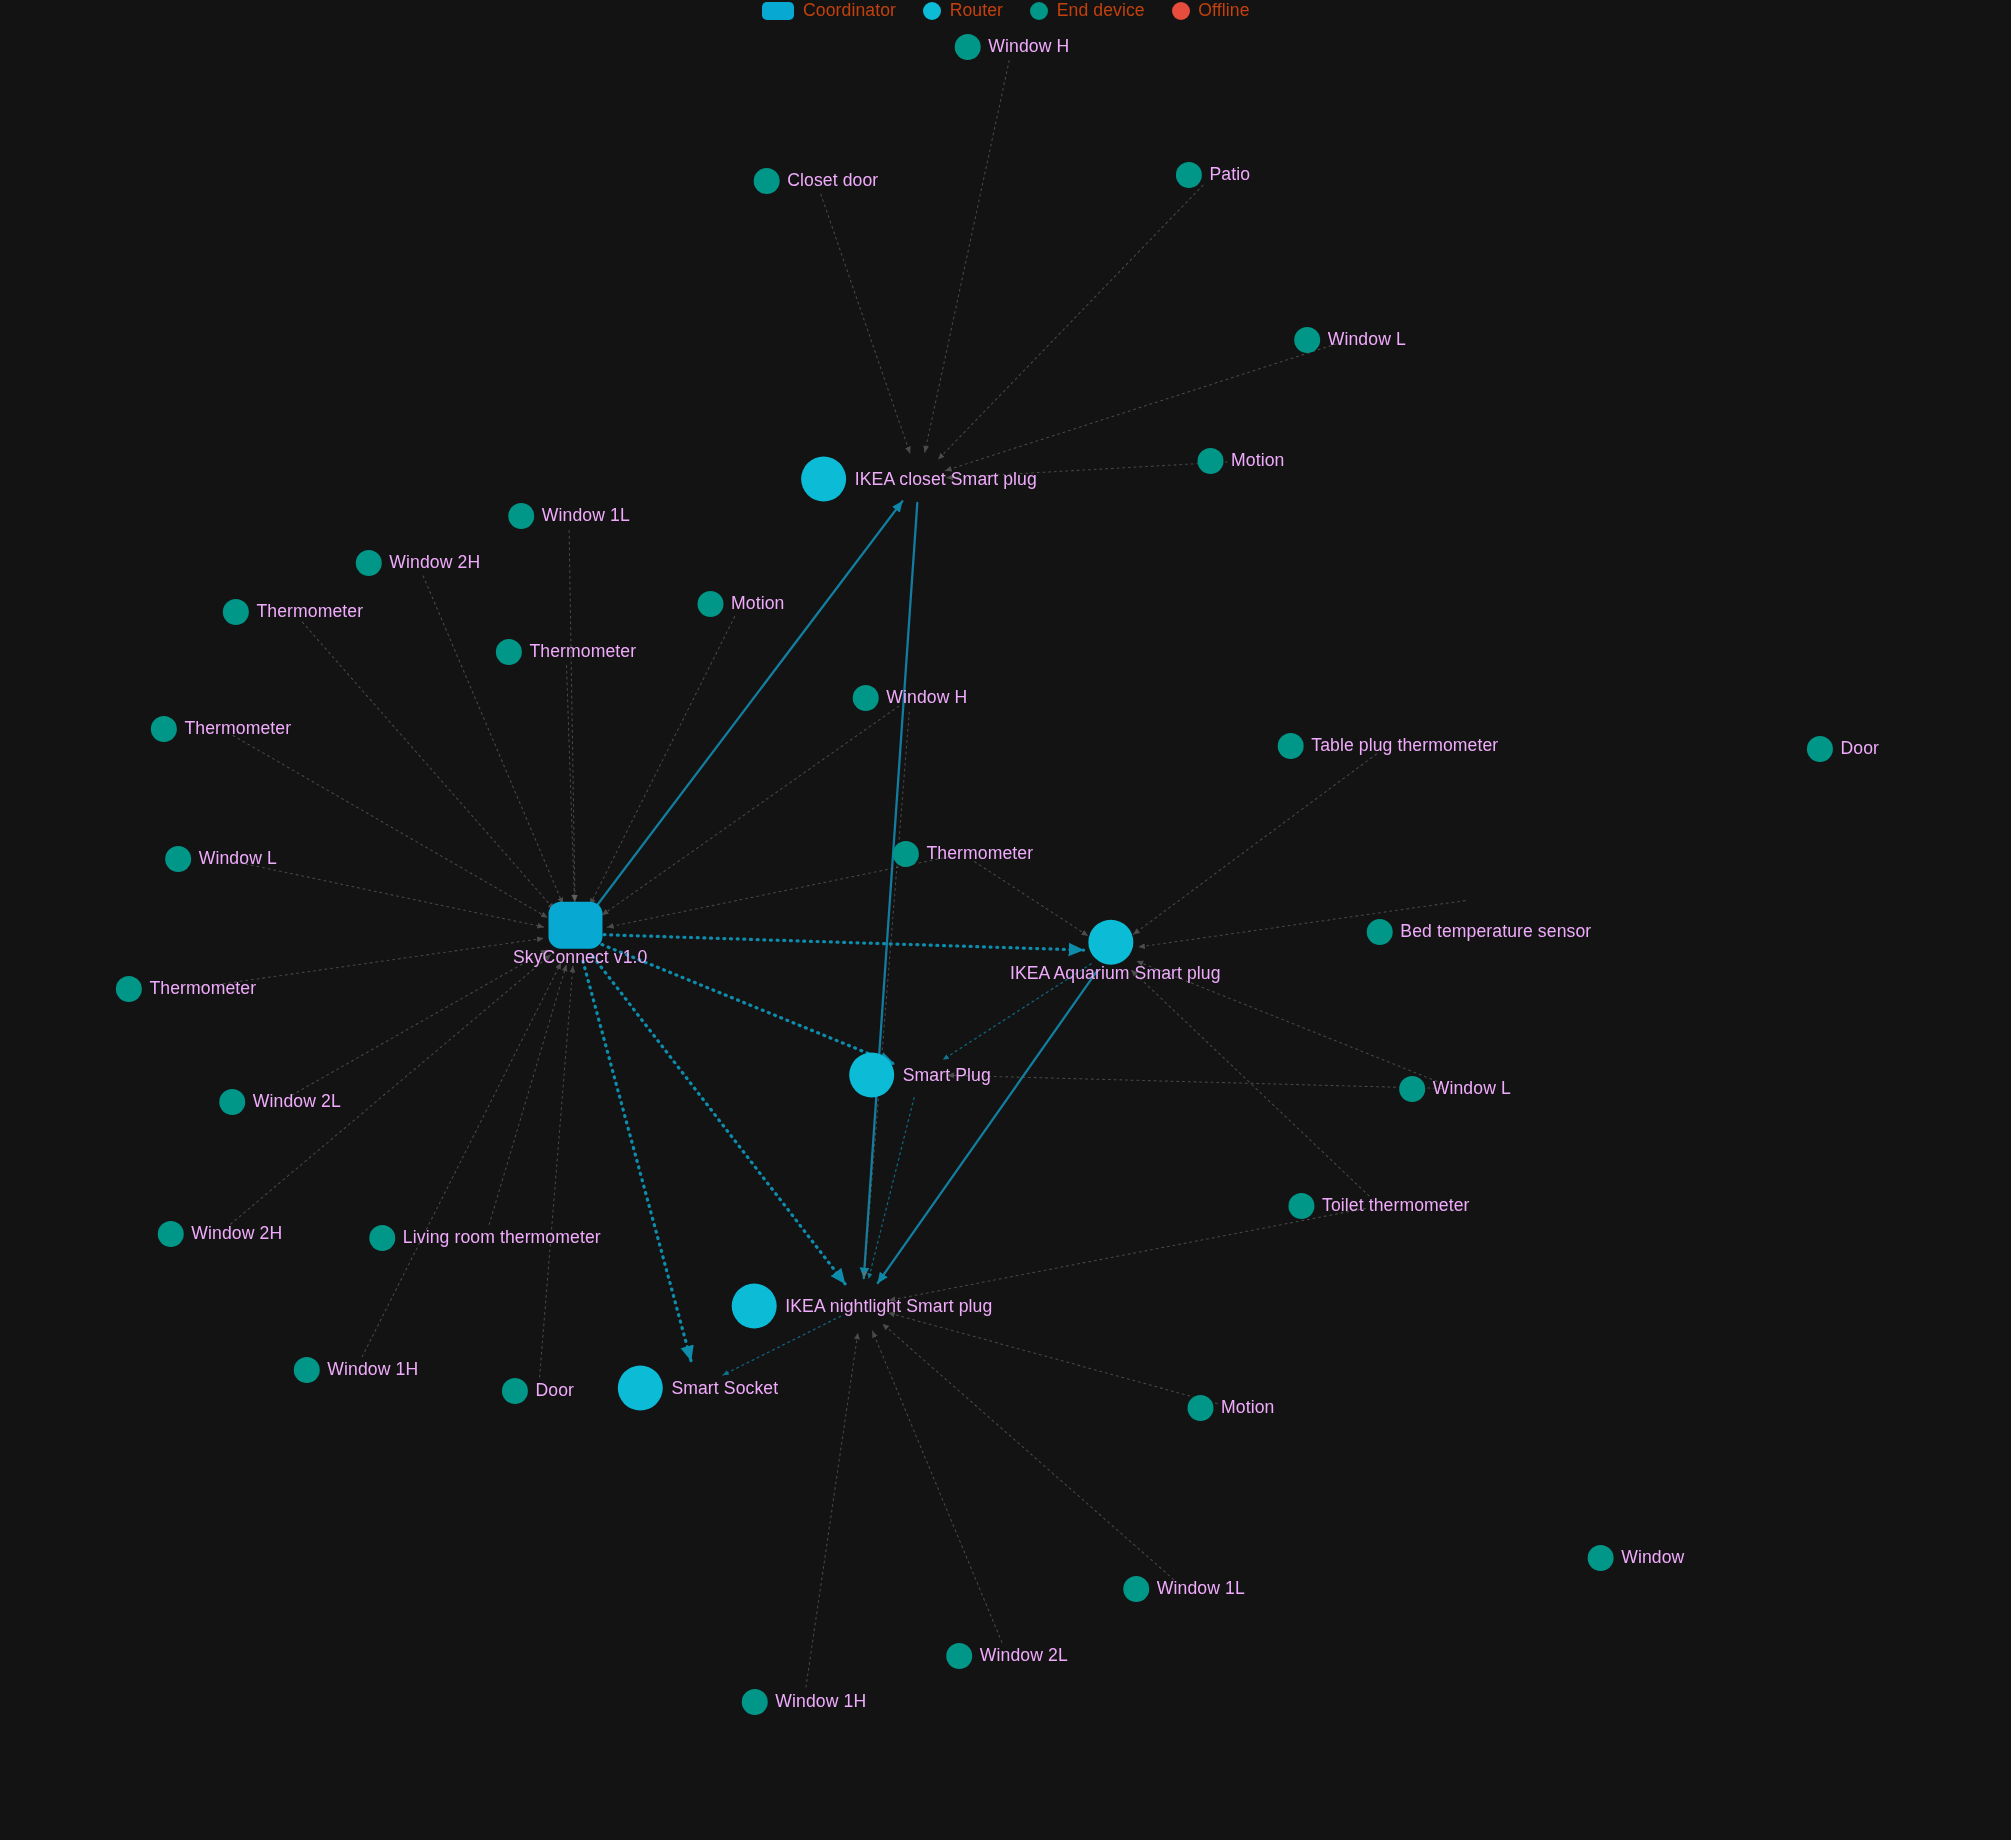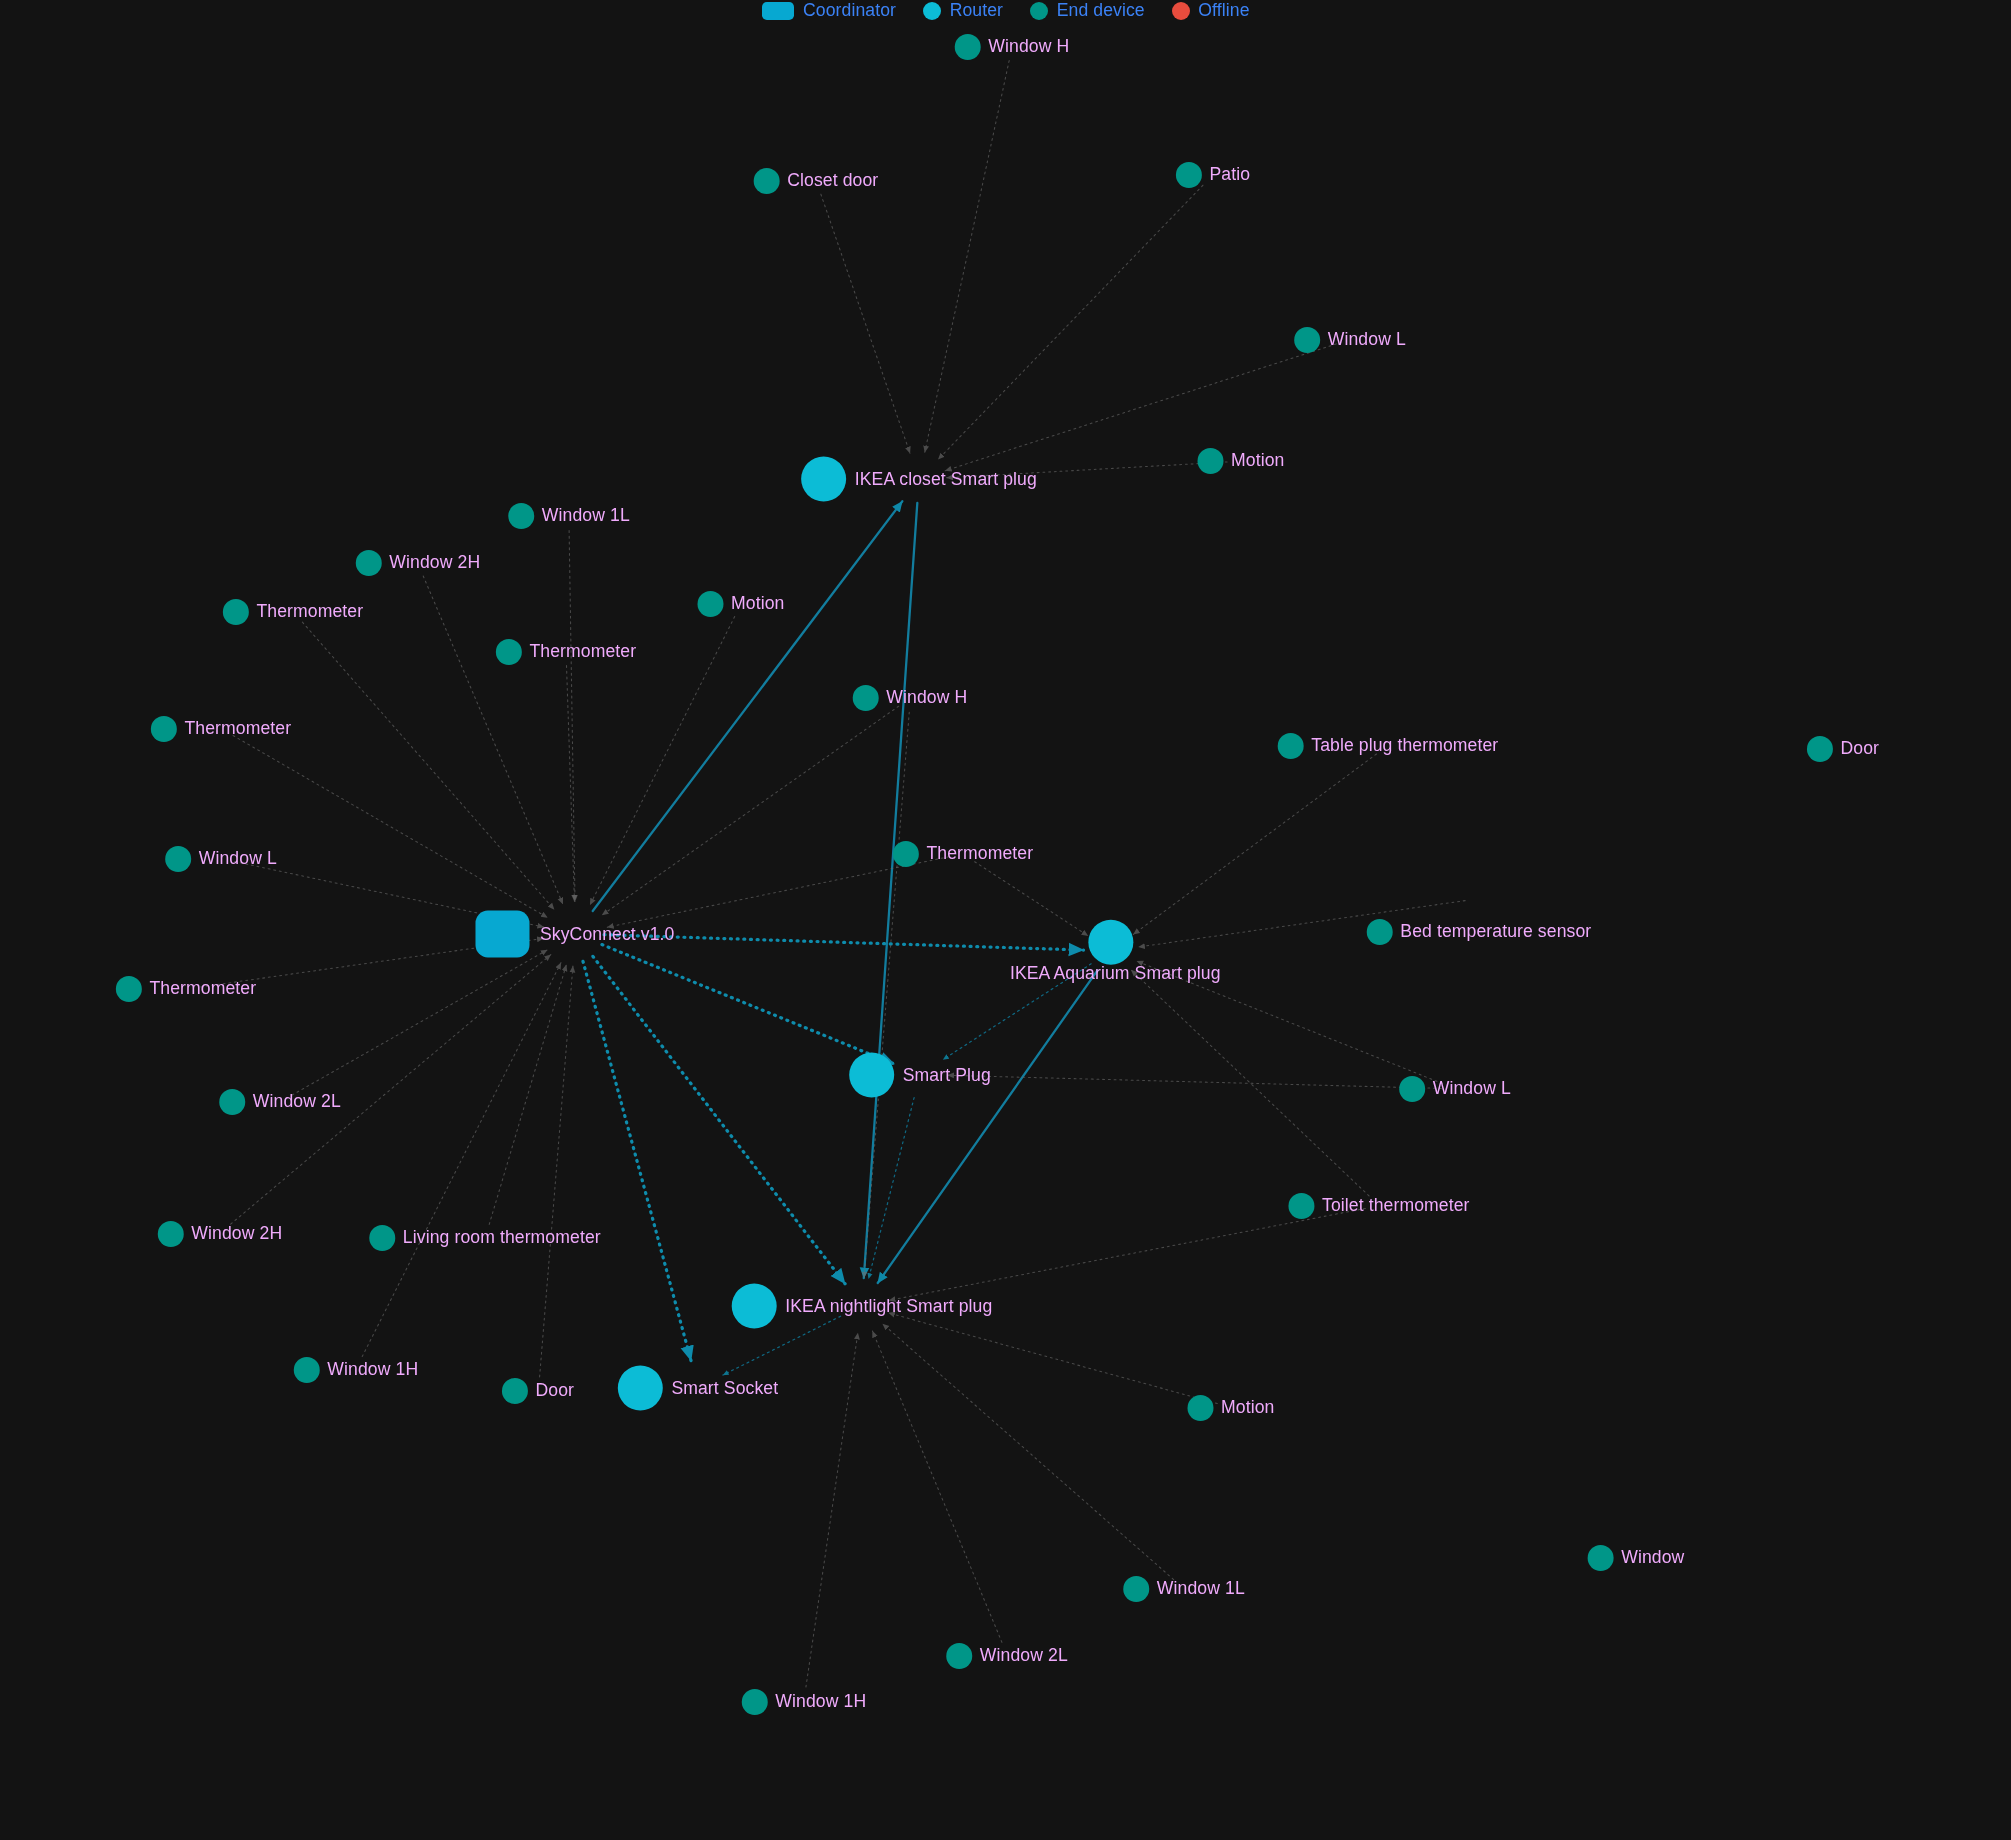--- a/index.html
+++ b/index.html
@@ -15,21 +15,21 @@
   
   #legend{
     position:absolute;left:0;top:0;width:2012px;height:21px;
     display:flex;align-items:center;justify-content:center;gap:0px;
     z-index:40;
   }
   .lg-item{display:flex;align-items:center;gap:8.6px;margin-right:27px;}
   .lg-item:last-child{margin-right:0;}
   .lg-swatch-sq{width:32px;height:18px;border-radius:4.8px;display:block;}
   .lg-swatch-ci{width:18px;height:18px;border-radius:50%;display:block;}
-  .lg-label{font-size:17.6px;color:#3b82f6;letter-spacing:0.1px;white-space:nowrap;}
+  .lg-label{font-size:17.6px;color:#c2410c;letter-spacing:0.1px;white-space:nowrap;}
 
   
   .node{position:absolute;display:flex;align-items:center;transform:translate(-50%,-50%);z-index:20;}
   .node .dot{flex:0 0 auto;display:block;}
   .node .nlabel{
     font-size:17.6px;color:#f0abfc;white-space:nowrap;
     margin-left:7.6px;letter-spacing:0.1px;line-height:1;
   }
   .node.coordinator .dot{width:54px;height:47px;border-radius:12.4px;background:#07A8D1;}
   .node.coordinator .nlabel{margin-left:10.5px;}
@@ -108,21 +108,21 @@
       <div class="lg-item">
         <span class="lg-swatch-ci" style="background: rgb(0, 150, 136);"></span>
         <span class="lg-label">End device</span>
       </div>
       <div class="lg-item">
         <span class="lg-swatch-ci" style="background: rgb(232, 76, 61);"></span>
         <span class="lg-label">Offline</span>
       </div>
     </div>
   <div id="node-layer">
-      <div class="node coordinator" style="left: 575px; top: 934px;">
+      <div class="node coordinator" style="left: 575px; top: 934px; flex-direction: column;">
         <span class="dot"></span>
         <span class="nlabel">SkyConnect v1.0</span>
       </div>
       <div class="node router" style="left: 919px; top: 479px; justify-content: center;">
         <span class="dot"></span>
         <span class="nlabel">IKEA closet Smart plug</span>
       </div>
       <div class="node router" style="left: 1111px; top: 951px; flex-direction: column;">
         <span class="dot"></span>
         <span class="nlabel">IKEA Aquarium Smart plug</span>

